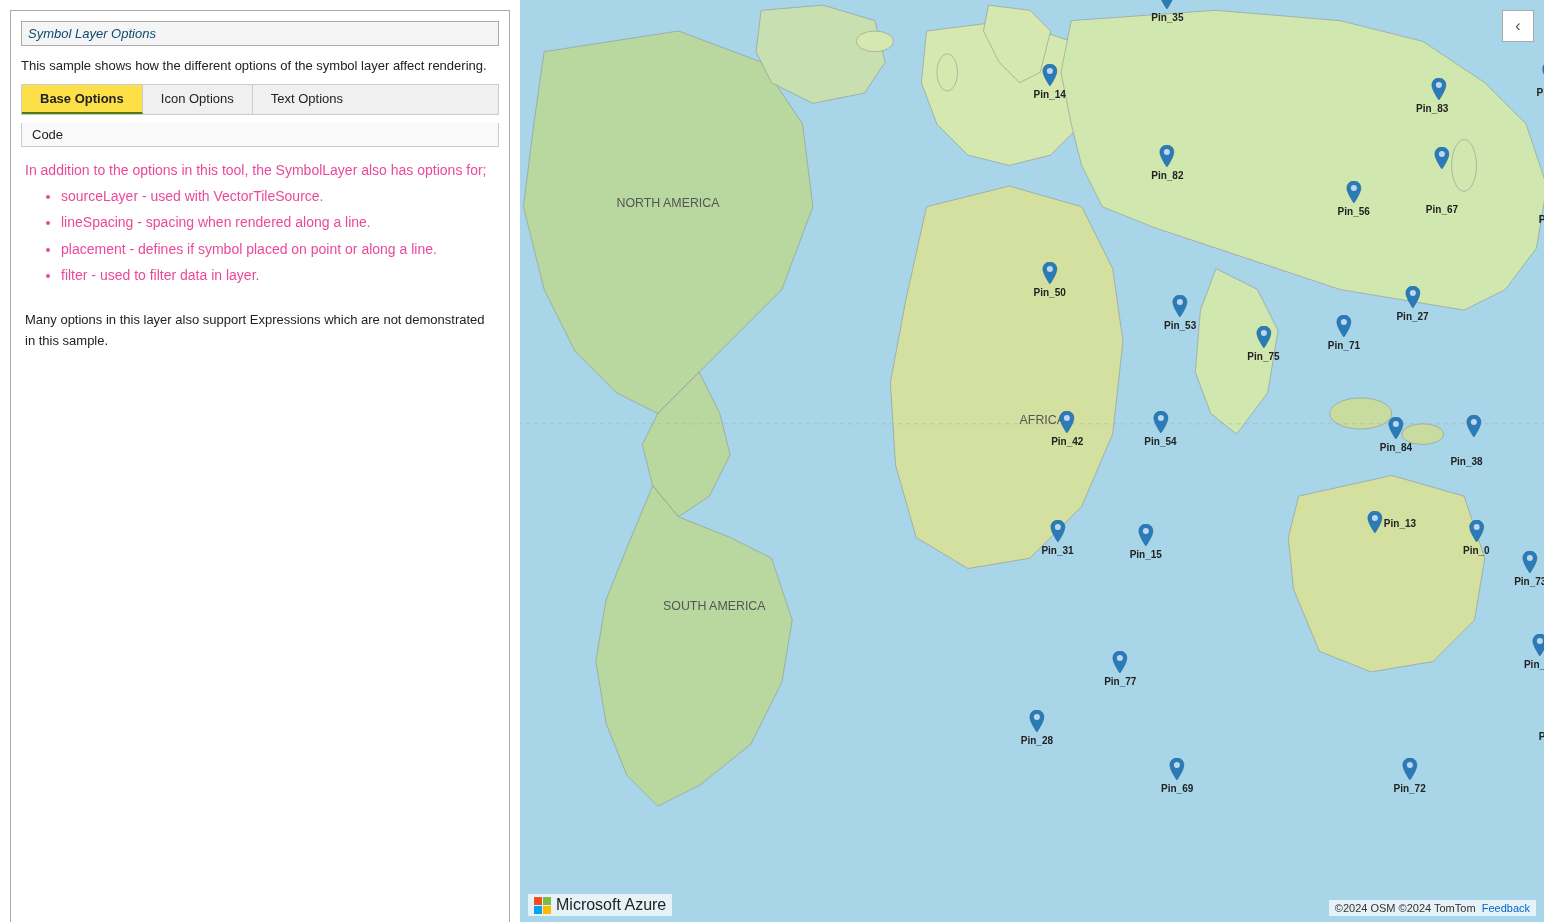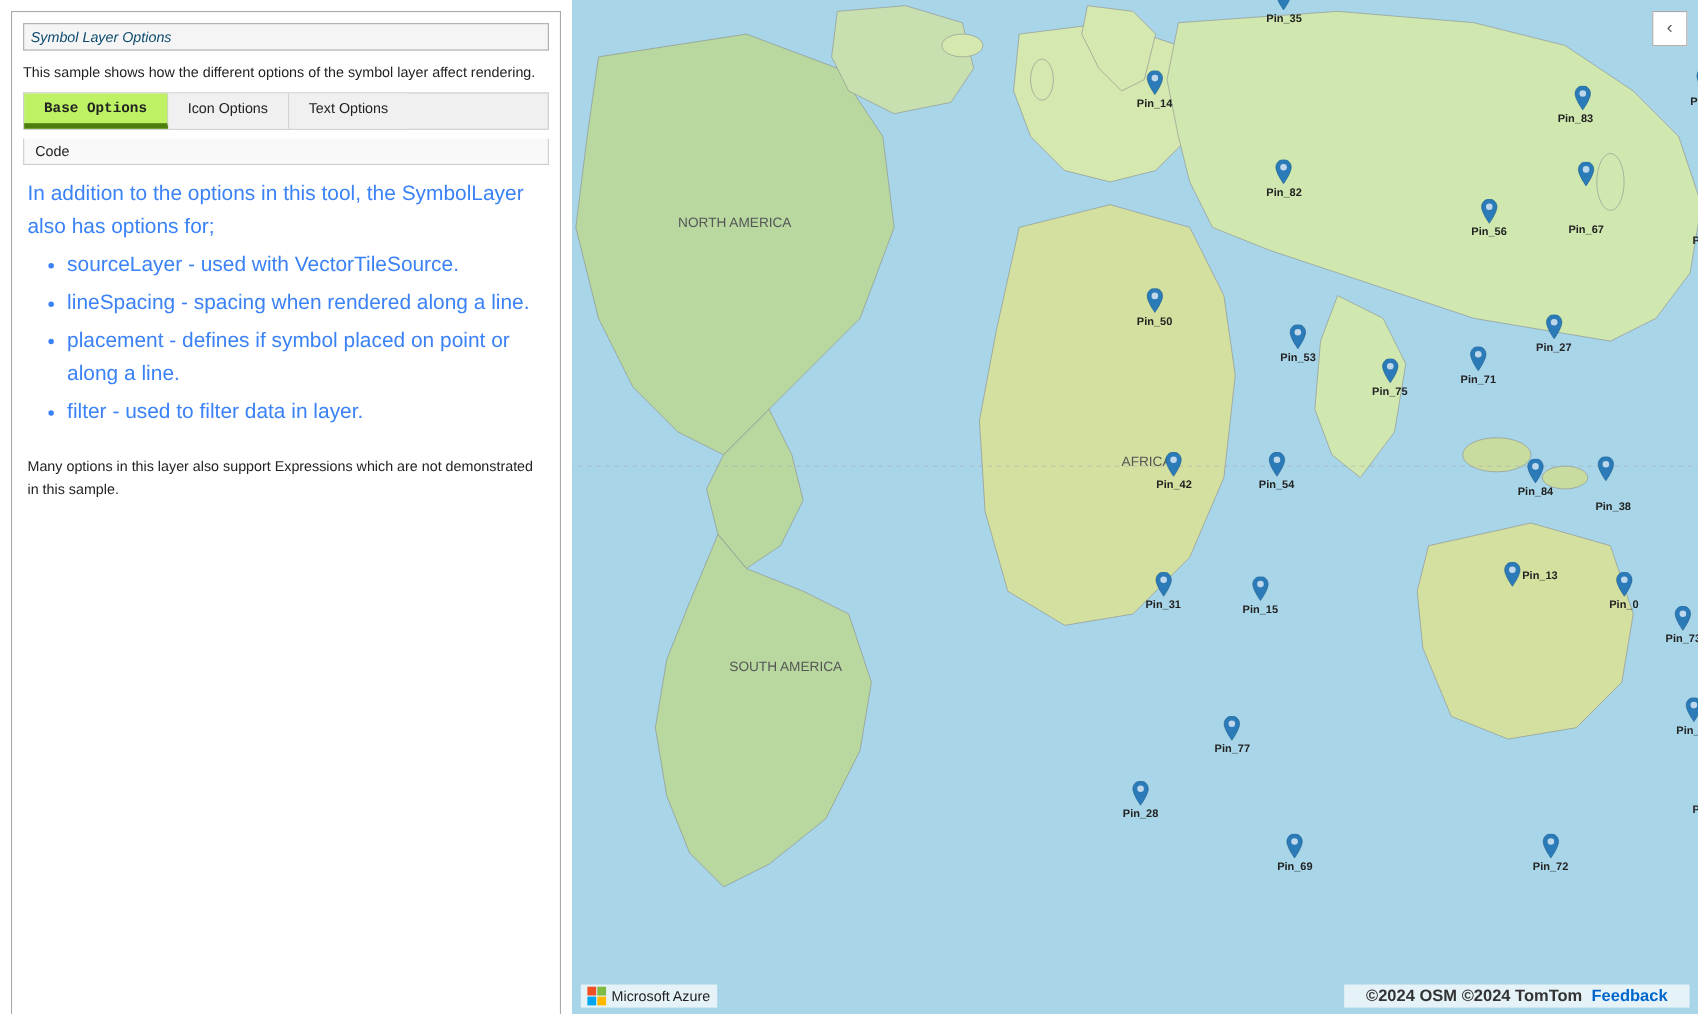--- a/index.html
+++ b/index.html
@@ -32,24 +32,23 @@
     .tab {
       padding: 6px 18px;
       cursor: pointer;
       font-size: 13px;
       border-right: 1px solid #ccc;
       background: #f0f0f0;
       color: #222;
       user-select: none;
     }
     .tab.active {
-      background: #bef264;
+      background: #fde047;
       font-weight: bold;
-      border-bottom: 5px solid #4d7c0f;
-      font-family: Liberation Mono, monospace;
+      border-bottom: 2px solid #4d7c0f;
     }
     .tab:last-child { border-right: none; }
     
     #code-tab-row {
       border: 1px solid #ccc;
       border-top: none;
       padding: 4px 10px;
       background: #f9f9f9;
       font-size: 13px;
       color: #222;
@@ -82,22 +81,22 @@
       color: #222;
       margin-left: 4px;
     }
     input[type="checkbox"] {
       width: 16px;
       height: 16px;
       cursor: pointer;
     }
     
     #info-section {
-      font-size: 19px;
-      color: #3b82f6;
+      font-size: 14px;
+      color: #ec4899;
       line-height: 1.6;
       padding: 4px;
     }
     #info-section ul {
       margin-left: 36px;
       margin-top: 4px;
     }
     #info-section li {
       margin-bottom: 4px;
     }
@@ -120,38 +119,37 @@
     #map-svg {
       width: 100%;
       height: 100%;
     }
 
     
     #map-attribution {
       position: absolute;
       bottom: 6px;
       right: 8px;
-      font-size: 15px;
+      font-size: 11px;
       color: #333;
       background: rgba(255,255,255,0.7);
-      padding: 2px 20px;
-      font-weight: bold;
+      padding: 2px 6px;
     }
     #map-attribution a {
       color: #0066cc;
       text-decoration: none;
     }
     #azure-logo {
       position: absolute;
       bottom: 6px;
       left: 8px;
       display: flex;
       align-items: center;
       gap: 5px;
-      font-size: 13px;
+      font-size: 16px;
       color: #222;
       background: rgba(255,255,255,0.7);
       padding: 2px 6px;
     }
     .ms-logo-squares {
       display: grid;
       grid-template-columns: 8px 8px;
       grid-template-rows: 8px 8px;
       gap: 1px;
     }
@@ -374,21 +372,21 @@
         </svg>
         <span class="pin-label">Pin_54</span>
       </div>
       <div class="pin" style="position: absolute; left: 85.5364%; top: 49.1031%; transform: translate(-50%, -100%); display: flex; flex-direction: column; align-items: center;">
         <svg width="18" height="24" viewBox="0 0 18 24">
           <path d="M9,0 C5.1,0 2,3.1 2,7 C2,12.3 9,22 9,22 C9,22 16,12.3 16,7 C16,3.1 12.9,0 9,0 Z" fill="#2b7bb9" stroke="#1a5a8a" stroke-width="0.5"></path>
     <circle cx="9" cy="7" r="3" fill="white" opacity="0.7"></circle>
         </svg>
         <span class="pin-label">Pin_84</span>
       </div>
-      <div class="pin" style="position: absolute; left: 92.433%; top: 50.6726%; transform: translate(-50%, -100%); display: flex; flex-direction: column; align-items: flex-start; gap: 16px;">
+      <div class="pin" style="position: absolute; left: 92.433%; top: 50.6726%; transform: translate(-50%, -100%); display: flex; flex-direction: column; align-items: flex-end; gap: 16px;">
         <svg width="18" height="24" viewBox="0 0 18 24">
           <path d="M9,0 C5.1,0 2,3.1 2,7 C2,12.3 9,22 9,22 C9,22 16,12.3 16,7 C16,3.1 12.9,0 9,0 Z" fill="#2b7bb9" stroke="#1a5a8a" stroke-width="0.5"></path>
     <circle cx="9" cy="7" r="3" fill="white" opacity="0.7"></circle>
         </svg>
         <span class="pin-label">Pin_38</span>
       </div>
       <div class="pin" style="position: absolute; left: 85.0575%; top: 58.0717%; transform: translate(-50%, -100%); display: flex; flex-direction: row; align-items: center;">
         <svg width="18" height="24" viewBox="0 0 18 24">
           <path d="M9,0 C5.1,0 2,3.1 2,7 C2,12.3 9,22 9,22 C9,22 16,12.3 16,7 C16,3.1 12.9,0 9,0 Z" fill="#2b7bb9" stroke="#1a5a8a" stroke-width="0.5"></path>
     <circle cx="9" cy="7" r="3" fill="white" opacity="0.7"></circle>

